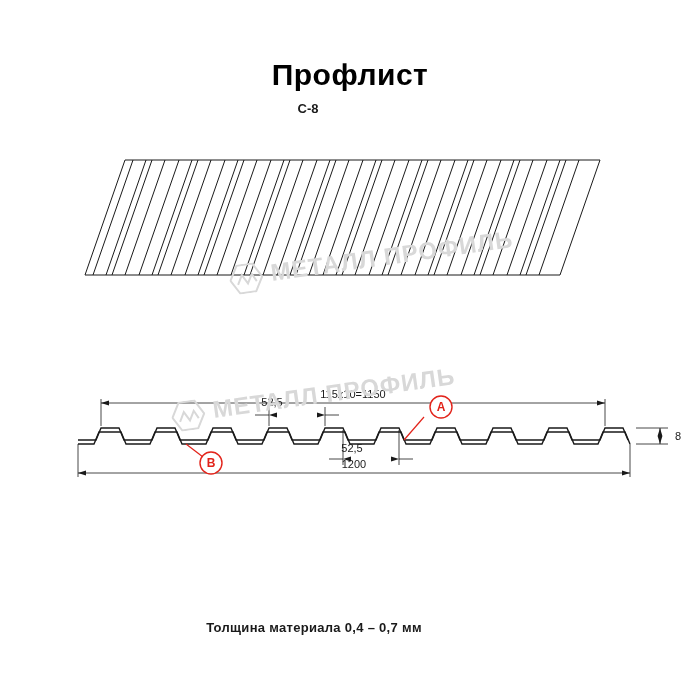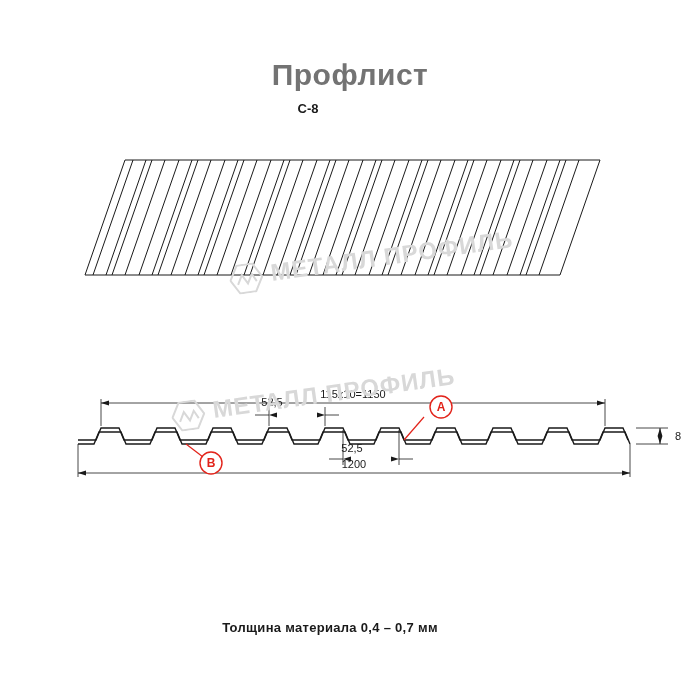--- a/index.html
+++ b/index.html
@@ -21,36 +21,36 @@
   }
   .title {
     position: absolute;
     top: 58px;
     left: 0;
     width: 700px;
     text-align: center;
     font-size: 30px;
     font-weight: bold;
     letter-spacing: 0.5px;
-    color: #737373;
+    color: #000000;
   }
   .subtitle {
     position: absolute;
     top: 101px;
     left: 0;
     width: 616px;
     text-align: center;
     font-size: 13px;
     font-weight: bold;
     color: #1a1a1a;
   }
   .footnote {
     position: absolute;
     top: 620px;
-    left: 16px;
+    left: 0;
     width: 628px;
     text-align: center;
     font-size: 13px;
     font-weight: bold;
     letter-spacing: 0.3px;
     color: #1a1a1a;
   }
   .iso-wrap {
     position: absolute;
     left: 0;

